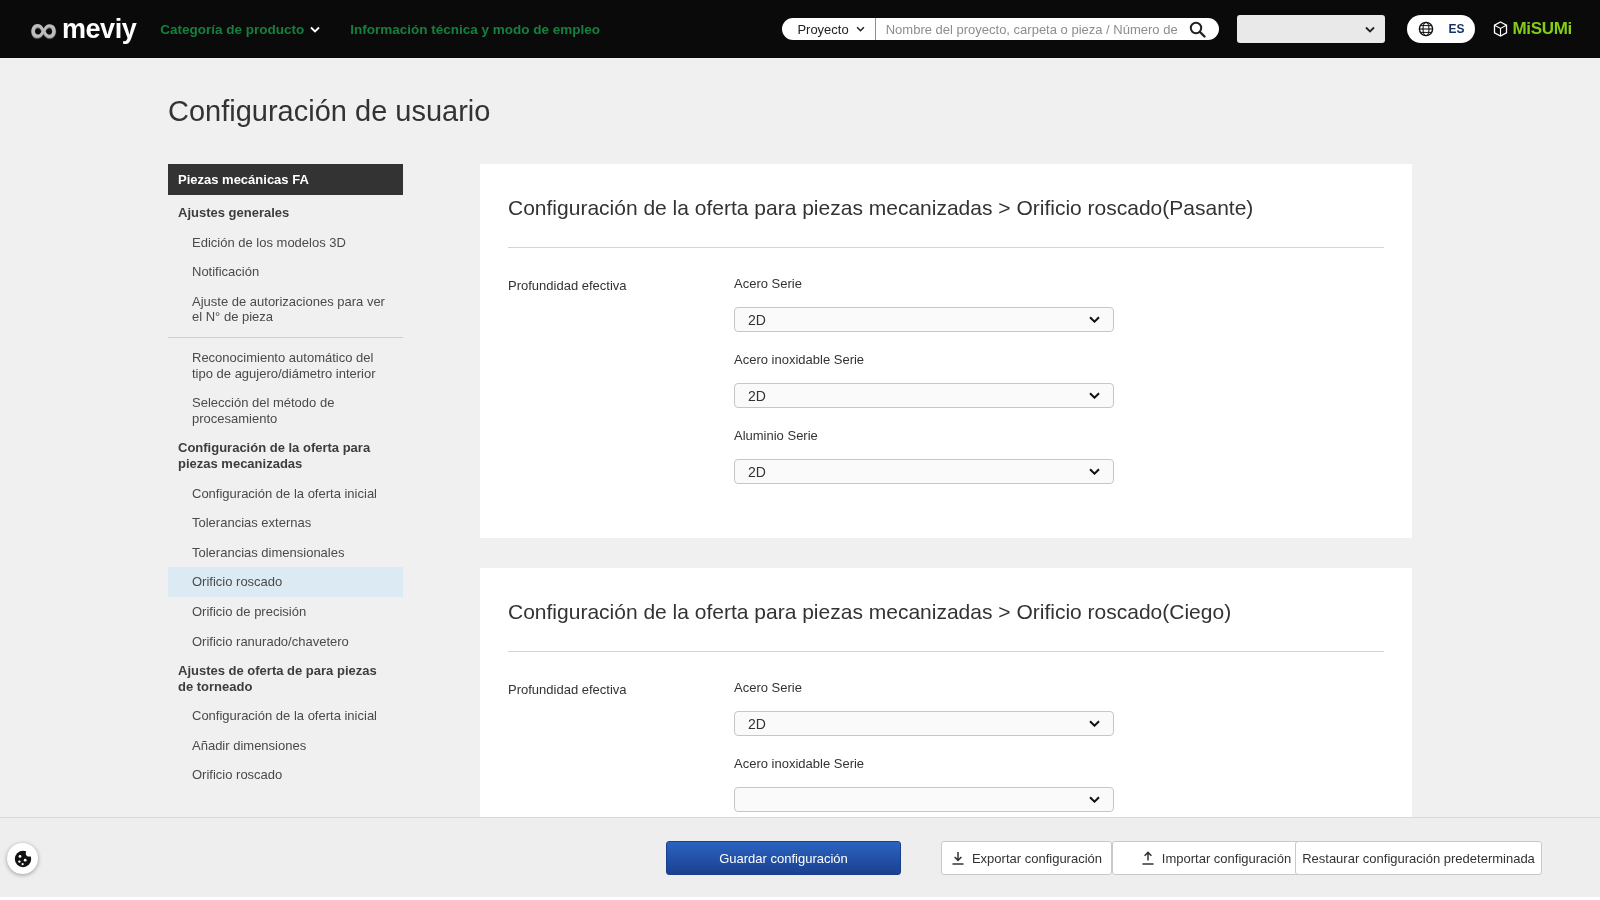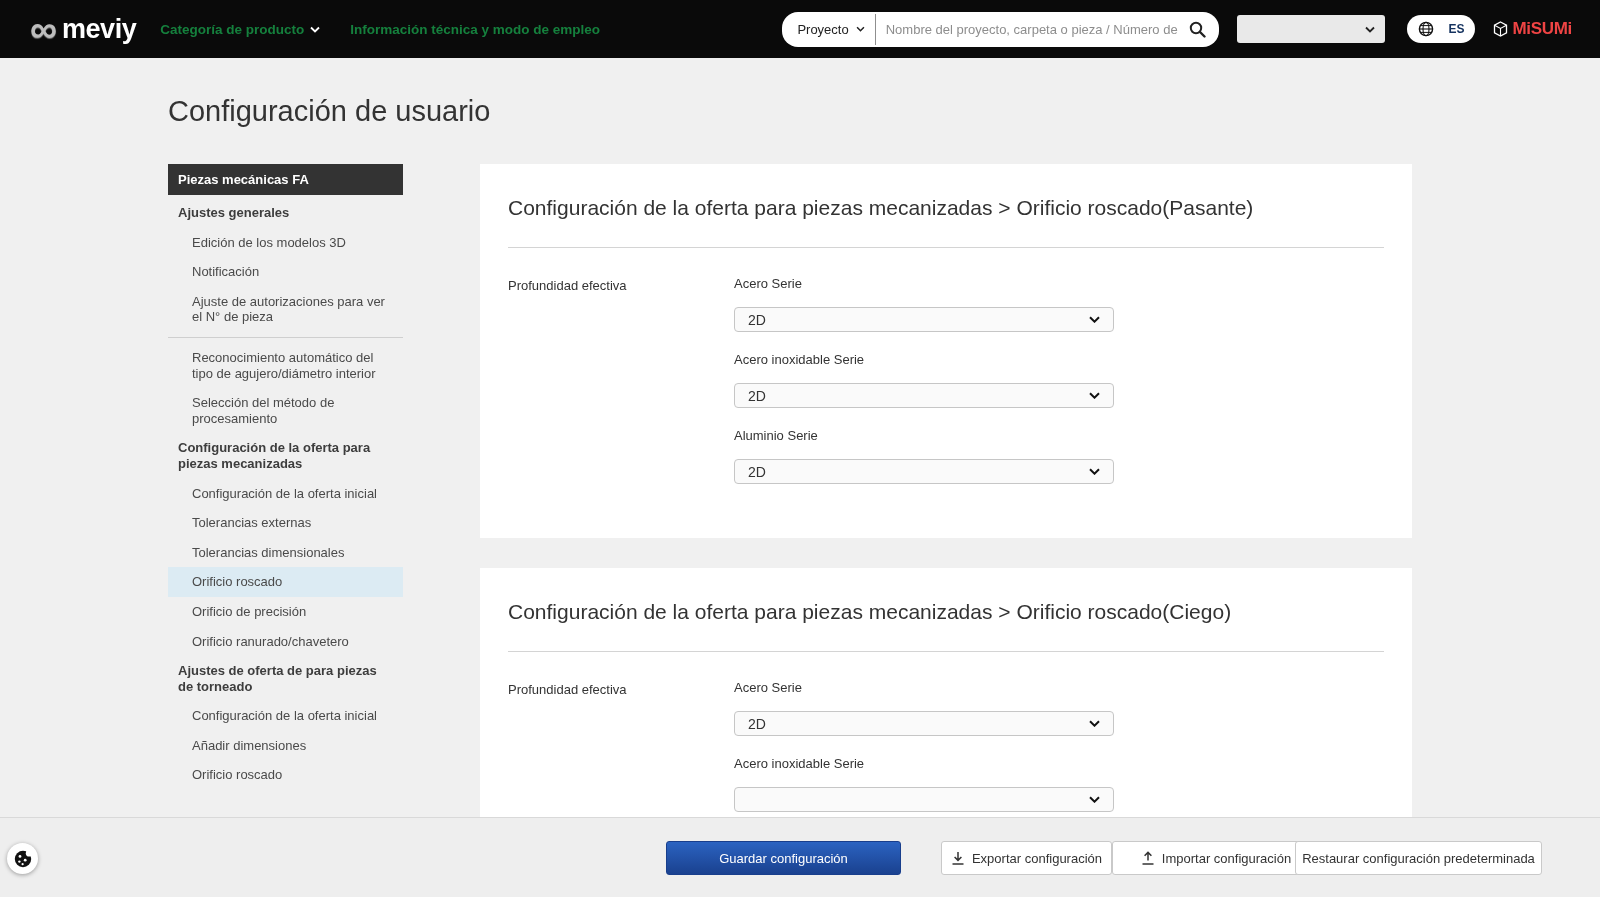--- a/index.html
+++ b/index.html
@@ -29,21 +29,21 @@
   .brand .brand-text { color: #fff; font-size: 27px; font-weight: 700; letter-spacing: -0.5px; }
   .topnav { display: flex; align-items: center; gap: 30px; }
   .topnav .nav-item {
     color: #15803d; font-size: 13.5px; font-weight: 700; cursor: pointer;
     display: flex; align-items: center; gap: 6px; white-space: nowrap;
   }
   .chev-svg { display: inline-block; }
 
   .search-pill {
     margin-left: auto;
-    width: 437px; height: 35px;
+    width: 437px; height: 22px;
     background: #fff; border-radius: 16px;
     display: flex; align-items: center; overflow: hidden;
   }
   .search-scope {
     display: flex; align-items: center; gap: 7px;
     padding: 0 10px 0 15px; font-size: 13px; color: #222;
     height: 100%; cursor: pointer; white-space: nowrap;
   }
   .search-divider { width: 1px; height: 31px; background: #8f8f8f; }
   .search-input {
@@ -60,21 +60,21 @@
     padding-right: 10px; cursor: pointer;
   }
   .lang-pill {
     margin-left: 22px; height: 28px; min-width: 62px;
     background: #fff; border-radius: 14px;
     display: flex; align-items: center; justify-content: center; gap: 14px;
     padding: 0 11px; cursor: pointer;
   }
   .lang-label { font-size: 12px; font-weight: 700; color: #14325f; }
   .misumi { margin-left: 18px; display: flex; align-items: center; gap: 4px; cursor: pointer; }
-  .misumi-text { color: #ef4444; font-size: 17px; font-weight: 700; letter-spacing: -0.3px; }
+  .misumi-text { color: #84cc16; font-size: 17px; font-weight: 700; letter-spacing: -0.3px; }
 
   
   .content {
     position: absolute; top: 58px; left: 0; right: 0; bottom: 0;
     background: #f0f0f0;
   }
   .page-title {
     margin: 37px 0 0 168px;
     font-size: 29px; font-weight: 400; color: #333;
   }

